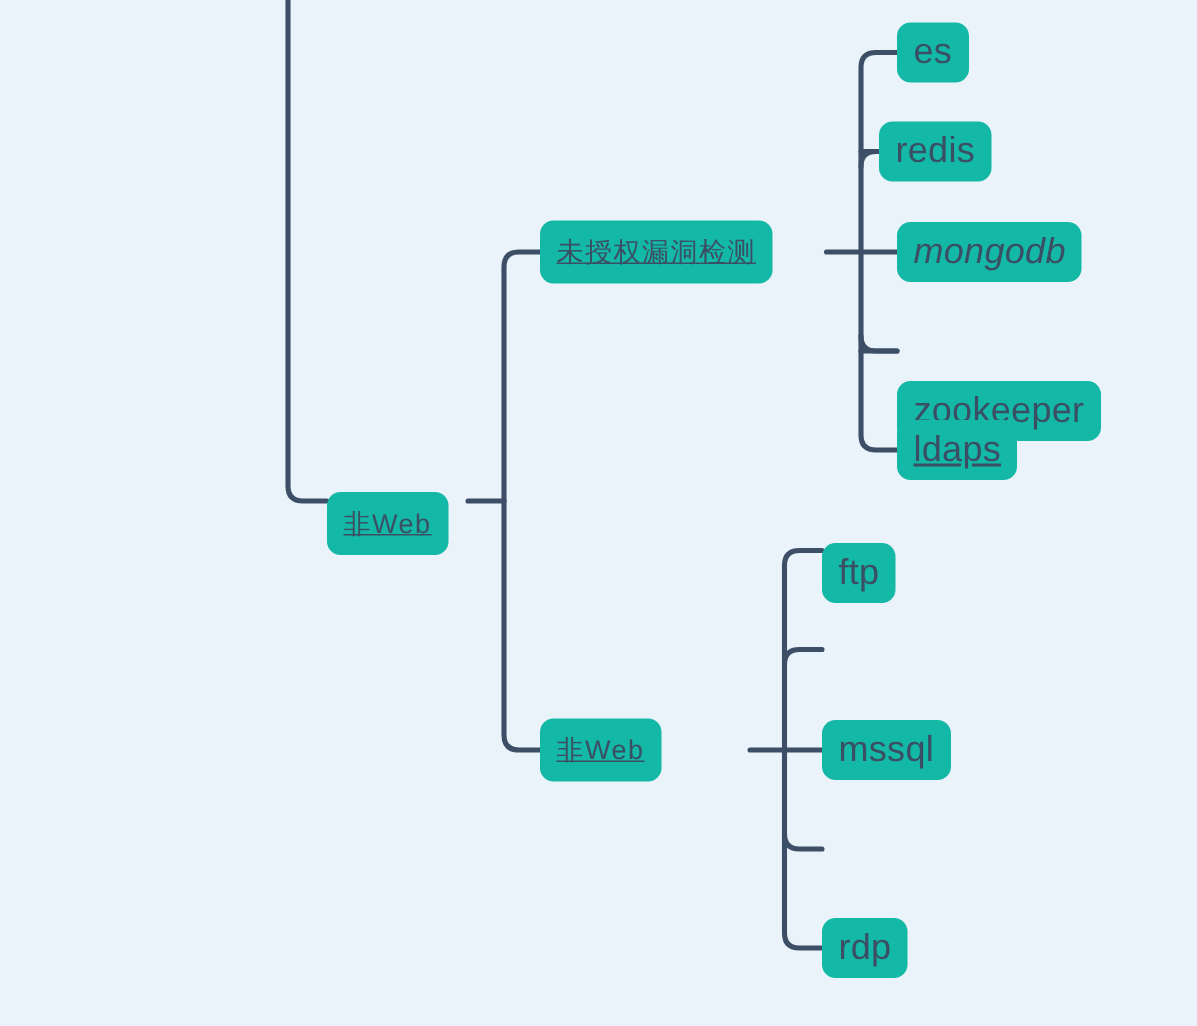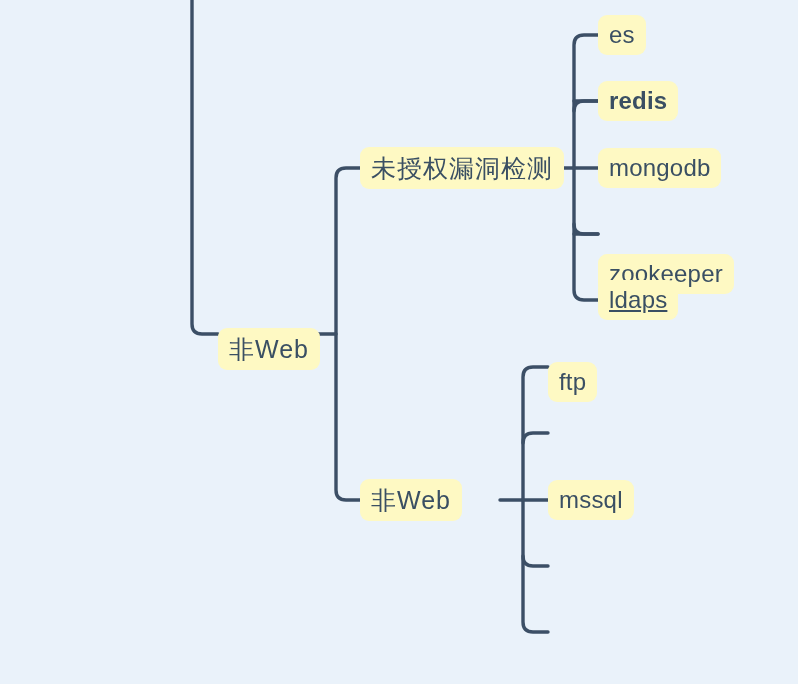--- a/index.html
+++ b/index.html
@@ -26,30 +26,31 @@
     width: 798px;
     height: 684px;
     pointer-events: none;
   }
   .node {
     position: absolute;
     box-sizing: border-box;
     height: 40px;
     line-height: 40px;
     padding: 0 11px;
-    background: #fef9c3;
+    background: #14b8a6;
     color: #3a4f63;
     border-radius: 9px;
     font-size: 24px;
     white-space: nowrap;
     letter-spacing: 0.2px;
   }
   .node.cjk {
-    font-size: 25px;
+    font-size: 18px;
     letter-spacing: 1px;
+    text-decoration: underline;
   }
   .node.branch {
     height: 42px;
     line-height: 42px;
   }
 </style>
 </head>
 <body>
 
 <div id="mindmap">
@@ -76,23 +77,24 @@
     <path d="M 523 500 L 548 500"></path>
     <path d="M 523 443 Q 523 433 533 433 L 548 433"></path>
     <path d="M 523 556 Q 523 566 533 566 L 548 566"></path>
   </svg>
 
   <div class="node cjk branch" style="left:218px; top:328px;">非Web</div>
 
   <div class="node cjk branch" style="left:360px; top:147px;">未授权漏洞检测</div>
 
   <div class="node" style="left:598px; top:15px;">es</div>
-  <div class="node" style="left:598px; top:81px;font-weight:bold;">redis</div>
-  <div class="node" style="left:598px; top:148px;">mongodb</div>
+  <div class="node" style="left:586px; top:81px;">redis</div>
+  <div class="node" style="left:598px; top:148px;font-style:italic;">mongodb</div>
   <div class="node" style="left:598px; top:214px;margin-top:40px;">zookeeper</div>
   <div class="node" style="left:598px; top:280px;text-decoration:underline;">ldaps</div>
 
   <div class="node cjk branch" style="left:360px; top:479px;">非Web</div>
 
   <div class="node" style="left:548px; top:347px;margin-top:15px;">ftp</div>
   <div class="node" style="left:548px; top:480px;">mssql</div>
+  <div class="node" style="left:548px; top:612px;">rdp</div>
 
 </div>
 
 </body></html>

